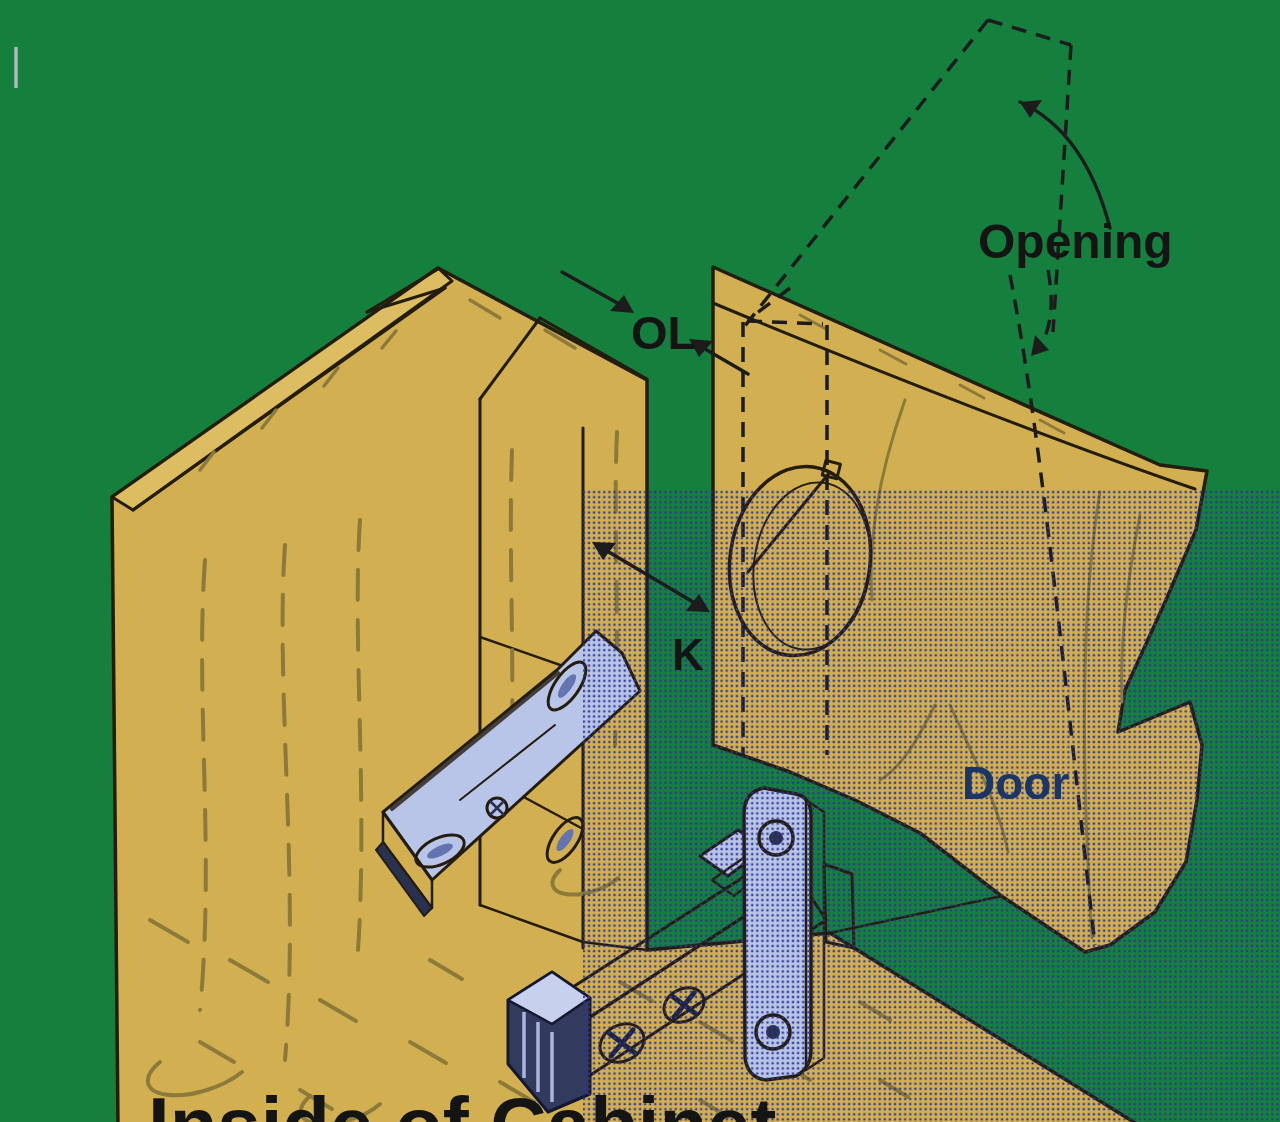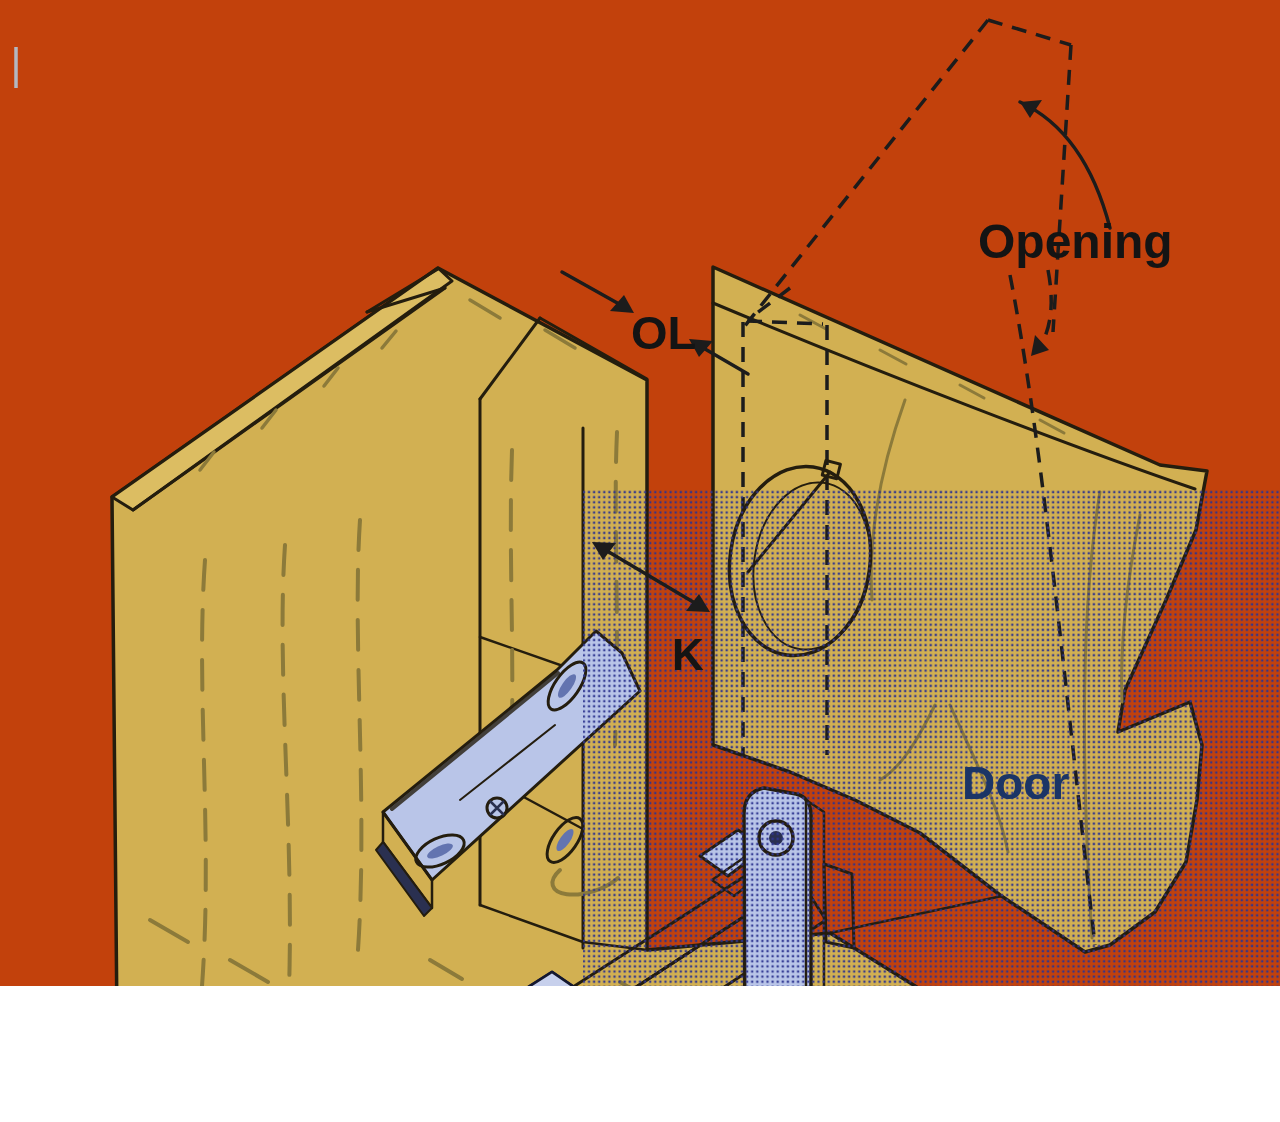--- a/index.html
+++ b/index.html
@@ -1,16 +1,16 @@
 <!DOCTYPE html>
 <html style="--wood: #d2b052; --wood-light: #dcbd62; --wood-mid: #cbA94c; --outline: #241d0e; --grain: #8c7a3a; --line-black: #1c1c1c; --halftone-dot: #2d3490; --hinge-metal: #b9c5e8; --hinge-metal-mid: #a9b7e0; --hinge-metal-dark: #2a3050; --hinge-metal-light: #ccd5ef; --label-black: #141414; --door-label-navy: #1b3566; --artifact-gray: #b3b8c2;"><head>
 <meta charset="utf-8">
 <style>
   html,body{margin:0;padding:0;background:#ffffff;}
-  #stage{position:relative;width:1280px;height:986px;overflow:hidden;background:#c2410c;
+  #stage{position:relative;width:1280px;height:1122px;overflow:hidden;background:#15803d;
          font-family:"Liberation Sans", sans-serif;}
   svg{position:absolute;left:0;top:0;}
   .outl{stroke:var(--outline);stroke-linejoin:round;stroke-linecap:round;fill:none;}
   .wood{fill:var(--wood);}
   .woodlt{fill:var(--wood-light);}
   .grain{stroke:var(--grain);stroke-linecap:round;fill:none;}
   .dashln{stroke:var(--line-black);stroke-width:3.5;stroke-dasharray:15 10;fill:none;stroke-linecap:butt;}
   .dim{stroke:var(--line-black);stroke-width:3.5;fill:none;stroke-linecap:round;}
   .arrow{fill:var(--line-black);stroke:none;}
   .metal{fill:var(--hinge-metal);}

